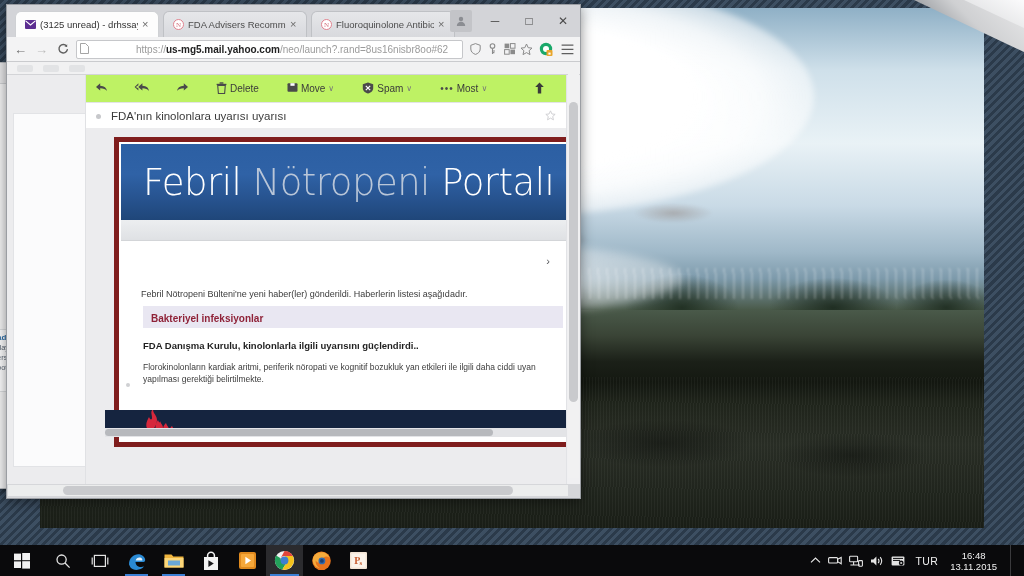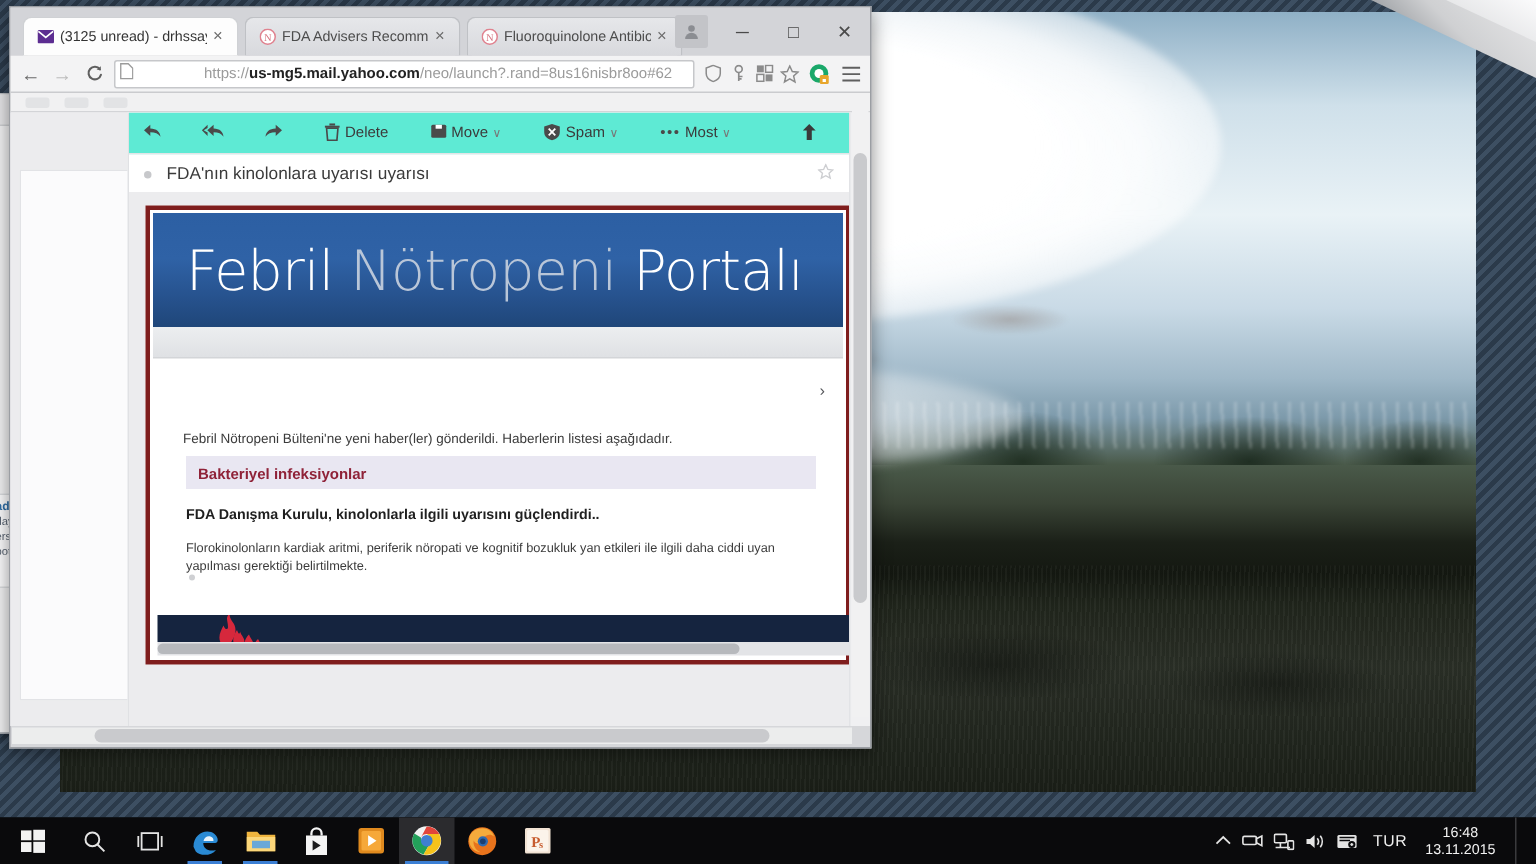--- a/index.html
+++ b/index.html
@@ -161,36 +161,36 @@
   .bm{width:16px;height:7px;background:#e2e3e5;border-radius:2px;}
 
   .viewport{position:relative;height:auto;background:#ececee;}
 
   
   .mailwrap{position:relative;background:#ececee;height:409px;overflow:hidden;}
   .mail-left{position:absolute;left:0;top:0;width:72px;height:100%;background:#ececee;}
   .mail-left-card{position:absolute;left:6px;top:38px;width:172px;height:352px;background:#fbfbfc;border:1px solid #e2e3e6;}
   .mailpane{position:absolute;left:78px;top:0;right:14px;top:0;bottom:0;background:#fff;border-left:1px solid #e0e1e4;}
   .mailtools{
-    height:27px;background:#5eead4;border-bottom:1px solid #e3e4e7;
+    height:27px;background:#bef264;border-bottom:1px solid #e3e4e7;
     display:flex;align-items:center;gap:20px;padding:0 6px;
   }
   .ttool{display:flex;align-items:center;gap:3px;padding:2px 4px;font-size:10px;color:#3b3b3b;white-space:nowrap;}
   .ttool .gl{font-size:12px;color:#4a4a4a;line-height:1;}
   .ttool .cv{font-size:8px;color:#777;}
   .tool-sep{flex:1 1 auto;}
   .ttool.icononly{padding:2px 3px;}
 
   .subjrow{height:26px;display:flex;align-items:center;gap:10px;padding:0 10px;border-bottom:1px solid #eeeff1;background:#fff;}
   .dot{width:5px;height:5px;border-radius:50%;background:#c7c8cb;flex:0 0 5px;}
   .subject{font-size:11.5px;color:#3b3b3b;flex:1 1 auto;}
   .star{color:#cdced1;font-size:11px;}
 
   .msgbody{position:absolute;left:0;right:0;top:53px;bottom:0;background:#ececee;overflow:hidden;padding:0;}
-  .msgcanvas{position:absolute;left:11px;top:9px;width:464px;height:300px;background:#fff;border:3px solid #7f1d1d;}
+  .msgcanvas{position:absolute;left:28px;top:9px;width:464px;height:300px;background:#fff;border:5px solid #7f1d1d;}
 
   .banner{
     position:relative;height:76px;margin:2px 2px 0 2px;
     background:linear-gradient(to bottom,#2c5fa3 0%,#2f62a6 40%,#27538f 72%,#1f4679 100%);
     display:flex;align-items:center;
   }
   .banner-inner{
     font-size:37px;letter-spacing:-0.5px;padding-left:22px;white-space:nowrap;
     font-family:"DejaVu Sans",sans-serif;font-weight:300;
   }

